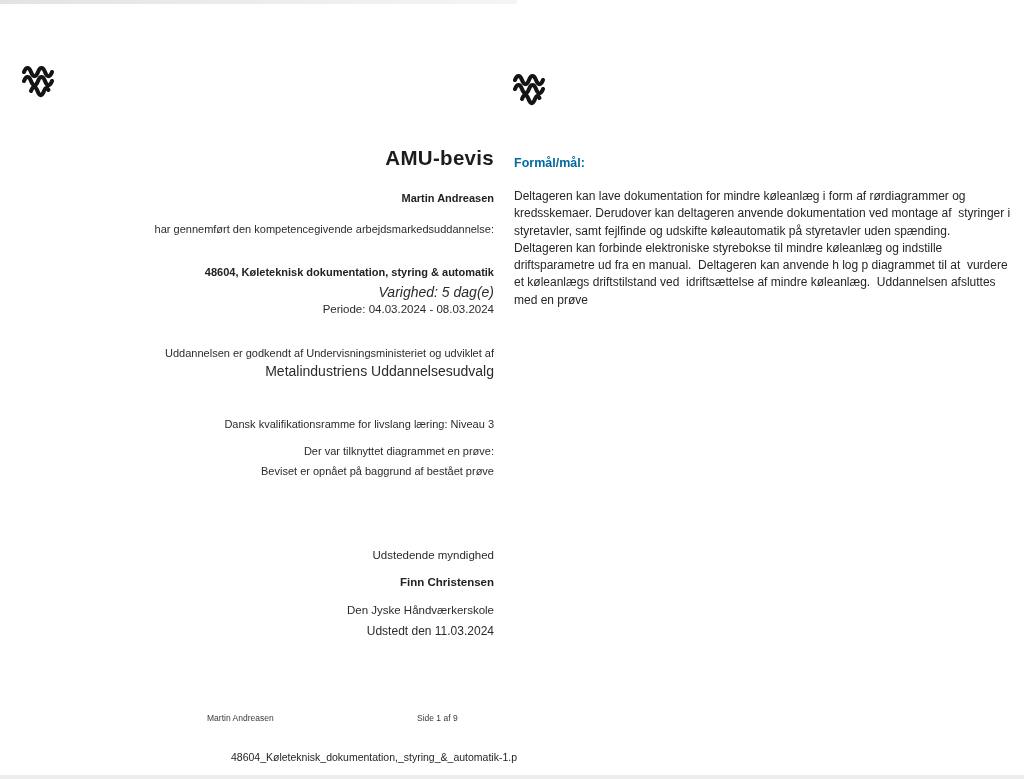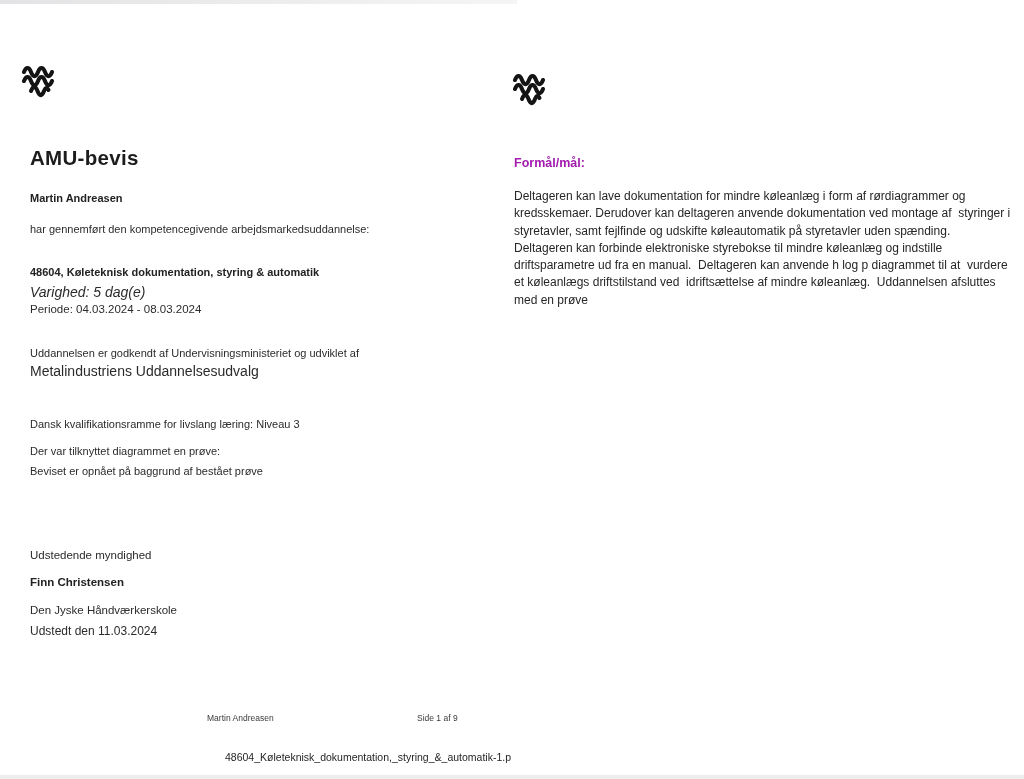--- a/index.html
+++ b/index.html
@@ -33,21 +33,21 @@
     width: 34px; height: 40px;
   }
   .logo-left { left: 22px; top: 62px; }
   .logo-right { left: 513px; top: 70px; }
 
   
   .left-col {
     position: absolute;
     left: 30px;
     width: 464px;
-    text-align: left;
+    text-align: right;
   }
   .t-title   { top: 146px; font-size: 20.5px; font-weight: bold; color: #1c1c1c; letter-spacing: 0.3px; }
   .t-recip   { top: 192px; font-size: 11px;  font-weight: bold; color: #222; }
   .t-compl   { top: 223px; font-size: 11px; }
   .t-course  { top: 266px; font-size: 11px;  font-weight: bold; color: #222; }
   .t-dur     { top: 284px; font-size: 14px; font-style: italic; }
   .t-per     { top: 303px; font-size: 11.5px; }
   .t-appr1   { top: 347px; font-size: 11px; }
   .t-appr2   { top: 363px; font-size: 14px; }
   .t-qual    { top: 418px; font-size: 11px; }
@@ -67,33 +67,33 @@
   .footer-page {
     position: absolute;
     left: 417px; top: 713px;
     font-size: 8.5px;
     color: #3a3a3a;
   }
   .caption {
     position: absolute;
     left: 225px; top: 751px;
     width: 292px;
-    text-align: left;
+    text-align: right;
     font-size: 10.5px;
     color: #1f1f1f;
     white-space: nowrap;
   }
 
   
   .r-heading {
     position: absolute;
     left: 514px; top: 156px;
     font-size: 12.5px;
     font-weight: bold;
-    color: #a21caf;
+    color: #0369a1;
   }
   .r-body {
     position: absolute;
     left: 514px; top: 188px;
     width: 520px;
     font-size: 12px;
     line-height: 17.3px;
     color: #262626;
   }
   .r-body .line { white-space: pre-wrap; }

